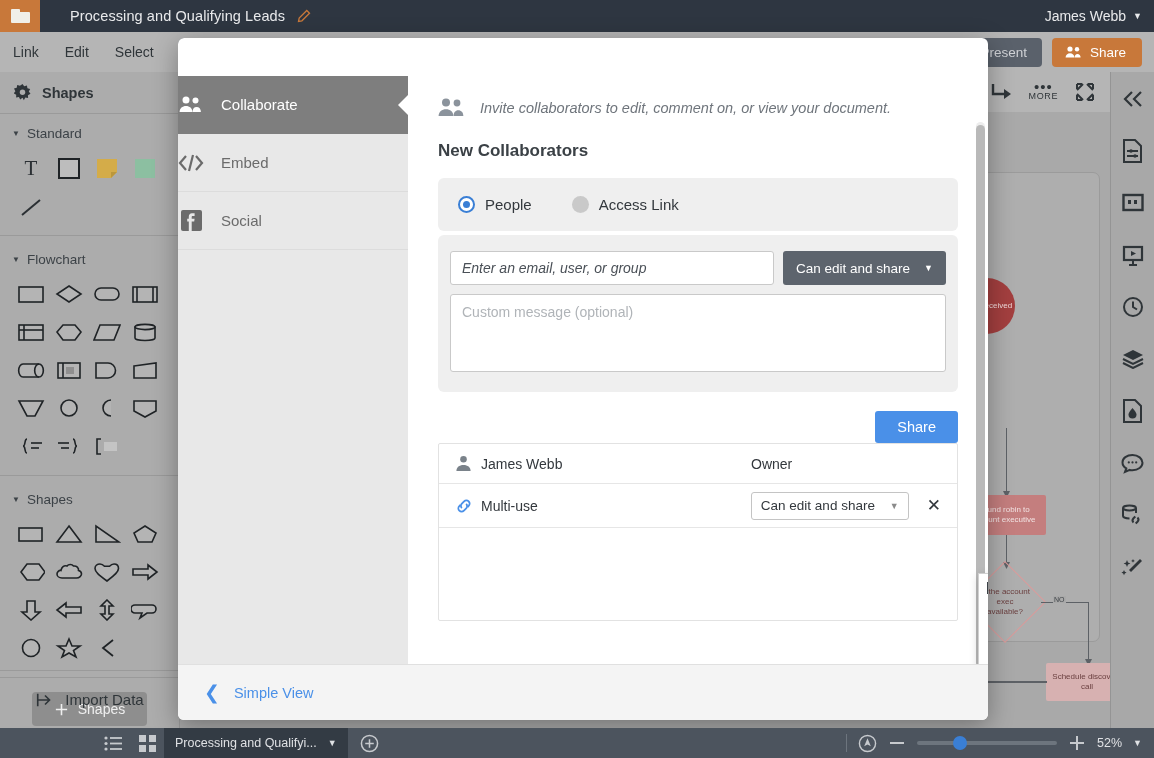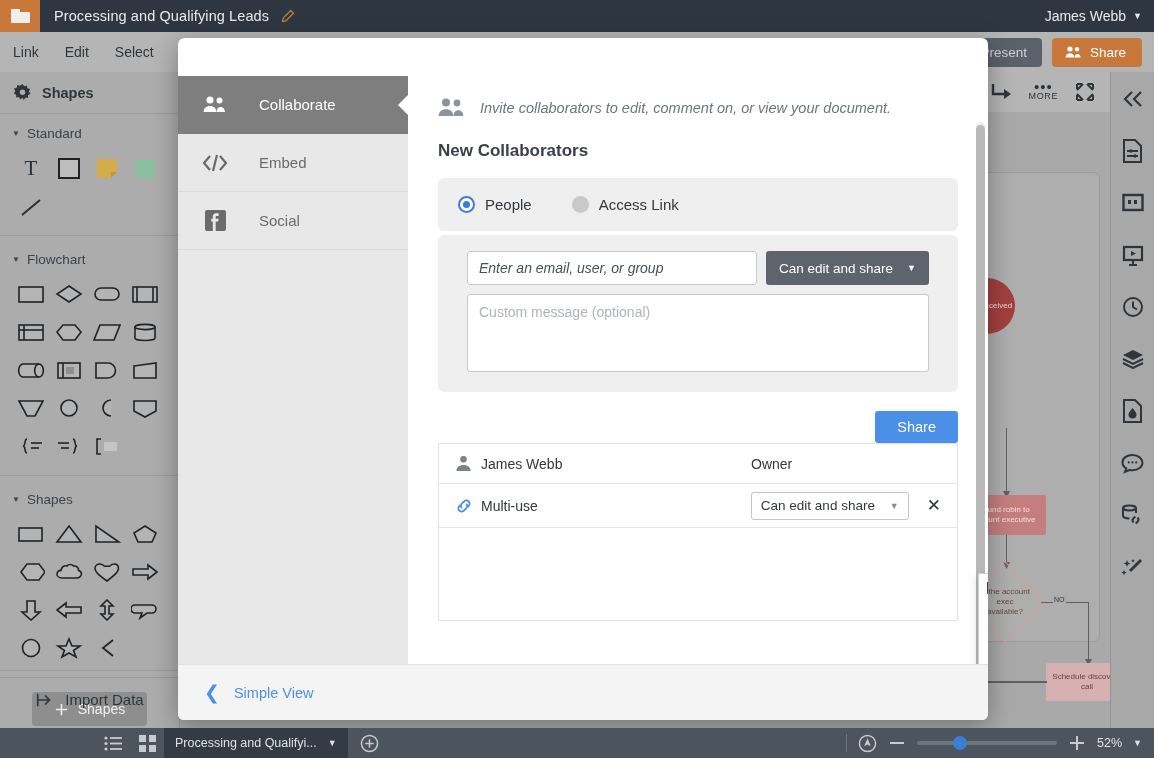--- a/index.html
+++ b/index.html
@@ -23,21 +23,21 @@
   .folder-glyph { width: 19px; height: 14px; position: relative; }
   .folder-glyph::before {
     content: ""; position: absolute; left: 0; top: 0; width: 9px; height: 3px;
     background: #f0efe9; border-radius: 1px 1px 0 0;
   }
   .folder-glyph::after {
     content: ""; position: absolute; left: 0; top: 2.5px; width: 19px; height: 11.5px;
     background: #f0efe9; border-radius: 0 1px 1px 1px;
   }
   .doc-title {
-    color: #e9eaec; font-size: 14.5px; margin-left: 14px; letter-spacing: .1px;
+    color: #e9eaec; font-size: 14.5px; margin-left: 30px; letter-spacing: .1px;
   }
   .pencil-icon { margin-left: 11px; color: #c8783a; font-size: 13px; display:inline-block; transform: rotate(0deg); }
   .user-menu {
     margin-left: auto; margin-right: 12px; color: #e9eaec; font-size: 14px;
     display: flex; align-items: center; gap: 7px; cursor: pointer;
   }
   .caret-down { font-size: 9px; }
 
   
   .menubar {
@@ -173,21 +173,21 @@
   .modal-close {
     position: absolute; right: 19px; top: 8px; color: #fff; font-size: 21px; line-height: 1;
     cursor: pointer; font-weight: bold;
   }
   .modal-body { display: flex; flex: 1; min-height: 0; margin-top: 38px; }
 
   .modal-nav {
     width: 230px; background: #e8e8e8; flex-shrink: 0; position: relative;
   }
   .nav-item {
-    height: 58px; display: flex; align-items: center; gap: 31px; padding-left: 24px;
+    height: 58px; display: flex; align-items: center; gap: 17px; 
     color: #6b6b6b; font-size: 15px; border-bottom: 1px solid #dcdcdc; cursor: pointer;
     position: relative;
   }
   .nav-item.active { background: #7e7e7e; color: #fff; border-bottom-color: #7e7e7e; }
   .nav-item.active::after {
     content: ""; position: absolute; right: -1px; top: 50%; transform: translateY(-50%);
     width: 0; height: 0; border-top: 11px solid transparent; border-bottom: 11px solid transparent;
     border-right: 11px solid #fff;
   }
   .nav-icon { width: 26px; height: 26px; display: flex; align-items: center; justify-content: center; }
@@ -205,21 +205,21 @@
   .radio-row { display: flex; align-items: center; gap: 40px; }
   .radio-opt { display: flex; align-items: center; gap: 10px; font-size: 15px; color: #33383d; cursor: pointer; }
   .radio {
     width: 17px; height: 17px; border-radius: 50%; background: #c9c9c9; position: relative; flex-shrink: 0;
   }
   .radio.on { background: #fff; border: 2px solid #3a7fd5; }
   .radio.on::after {
     content: ""; position: absolute; left: 3px; top: 3px; width: 7px; height: 7px;
     border-radius: 50%; background: #3a7fd5;
   }
-  .invite-card { background: #efefef; border-radius: 6px; padding: 16px 29px; margin-top: 4px; }
+  .invite-card { background: #efefef; border-radius: 6px; padding: 16px 12px; margin-top: 4px; }
   .invite-row { display: flex; gap: 9px; }
   .email-input {
     flex: 1; height: 34px; border: 1px solid #c9c9c9; border-radius: 3px; background: #fff;
     padding: 0 11px; font-size: 14px; font-family: "Liberation Sans", sans-serif;
     color: #4a5057; font-style: italic;
   }
   .email-input::placeholder { color: #4a5057; font-style: italic; opacity: 1; }
   .perm-btn {
     background: #5d646d; color: #fff; font-size: 13.5px; border-radius: 3px; height: 34px;
     display: flex; align-items: center; gap: 14px; padding: 0 13px; cursor: pointer; white-space: nowrap;

